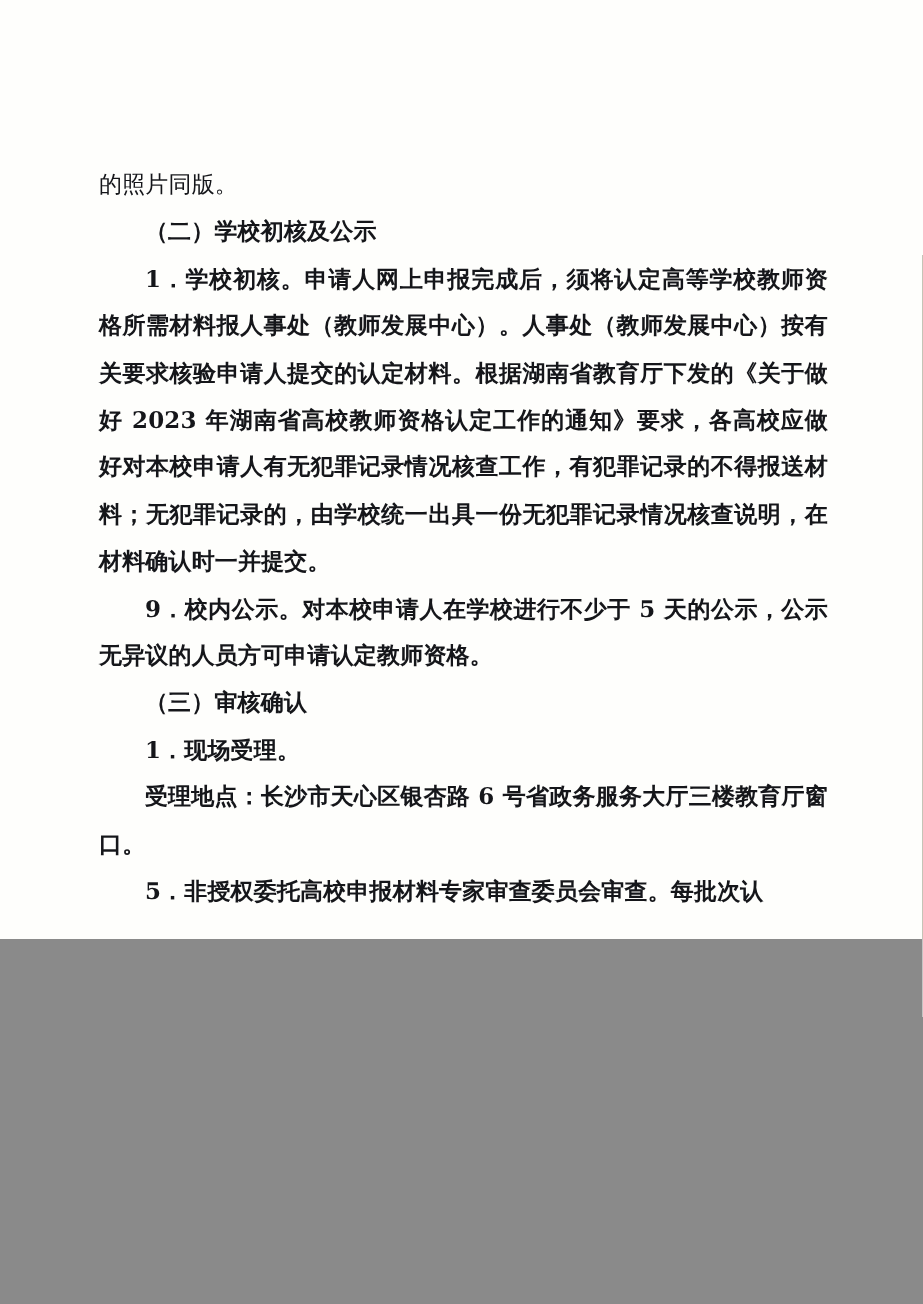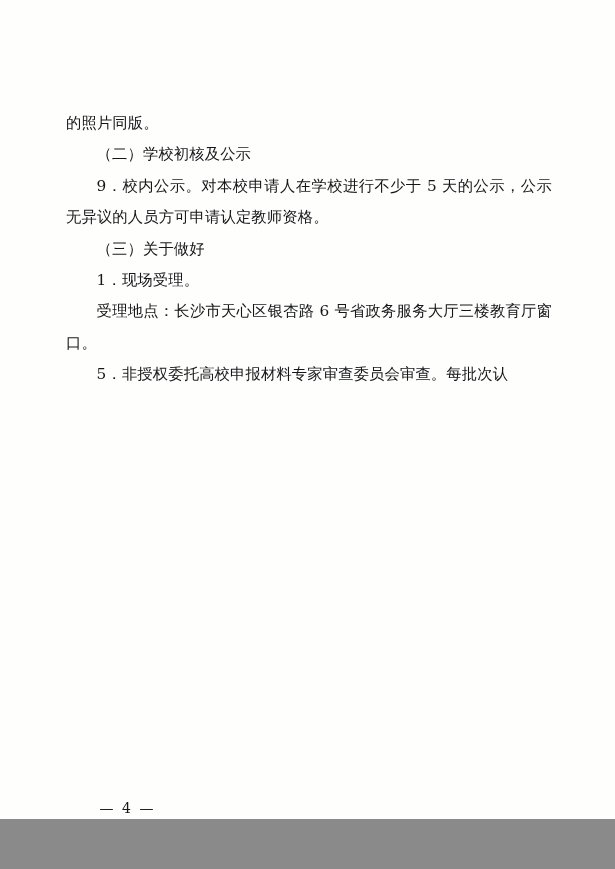--- a/index.html
+++ b/index.html
@@ -6,21 +6,21 @@
     margin: 0;
     padding: 0;
     background: #8a8a8a;
   }
   body {
     font-family: "DejaVu Serif", serif;
   }
   .page {
     position: relative;
     width: 615px;
-    height: 819px;
+    height: 626px;
     background: #fef9c3;
     overflow: hidden;
     box-sizing: border-box;
   }
   .sheet {
     position: absolute;
     left: 0;
     top: 0;
     width: 615px;
     height: 869px;
@@ -38,20 +38,21 @@
     color: #15161a;
     text-align: justify;
     text-justify: inter-ideograph;
     margin: 0;
     letter-spacing: 0.15px;
     font-family: "DejaVu Serif", serif;
     word-break: break-all;
   }
   .indent {
     text-indent: 2em;
+    font-weight: bold;
   }
   .footer {
     position: absolute;
     left: 0;
     top: 800px;
     width: 615px;
     text-align: center;
     font-size: 14px;
     color: #16171b;
     font-family: "DejaVu Serif", serif;
@@ -63,22 +64,23 @@
   }
 </style>
 </head>
 <body>
 
 <div class="page">
   <div class="sheet">
     <div class="content">
       <p class="para">的照片同版。</p>
       <p class="para indent">（二）学校初核及公示</p>
+      <p class="para indent">1．学校初核。申请人网上申报完成后，须将认定高等学校教师资格所需材料报人事处（教师发展中心）。人事处（教师发展中心）按有关要求核验申请人提交的认定材料。根据湖南省教育厅下发的《关于做好 2023 年湖南省高校教师资格认定工作的通知》要求，各高校应做好对本校申请人有无犯罪记录情况核查工作，有犯罪记录的不得报送材料；无犯罪记录的，由学校统一出具一份无犯罪记录情况核查说明，在材料确认时一并提交。</p>
       <p class="para indent">9．校内公示。对本校申请人在学校进行不少于 5 天的公示，公示无异议的人员方可申请认定教师资格。</p>
-      <p class="para indent">（三）关于做好</p>
+      <p class="para indent">（三）审核确认</p>
       <p class="para indent">1．现场受理。</p>
       <p class="para indent">受理地点：长沙市天心区银杏路 6 号省政务服务大厅三楼教育厅窗口。</p>
       <p class="para indent">5．非授权委托高校申报材料专家审查委员会审查。每批次认</p>
     </div>
     <div class="footer">
       <span class="footer-inner">— 4 —</span>
     </div>
   </div>
 </div>
 

